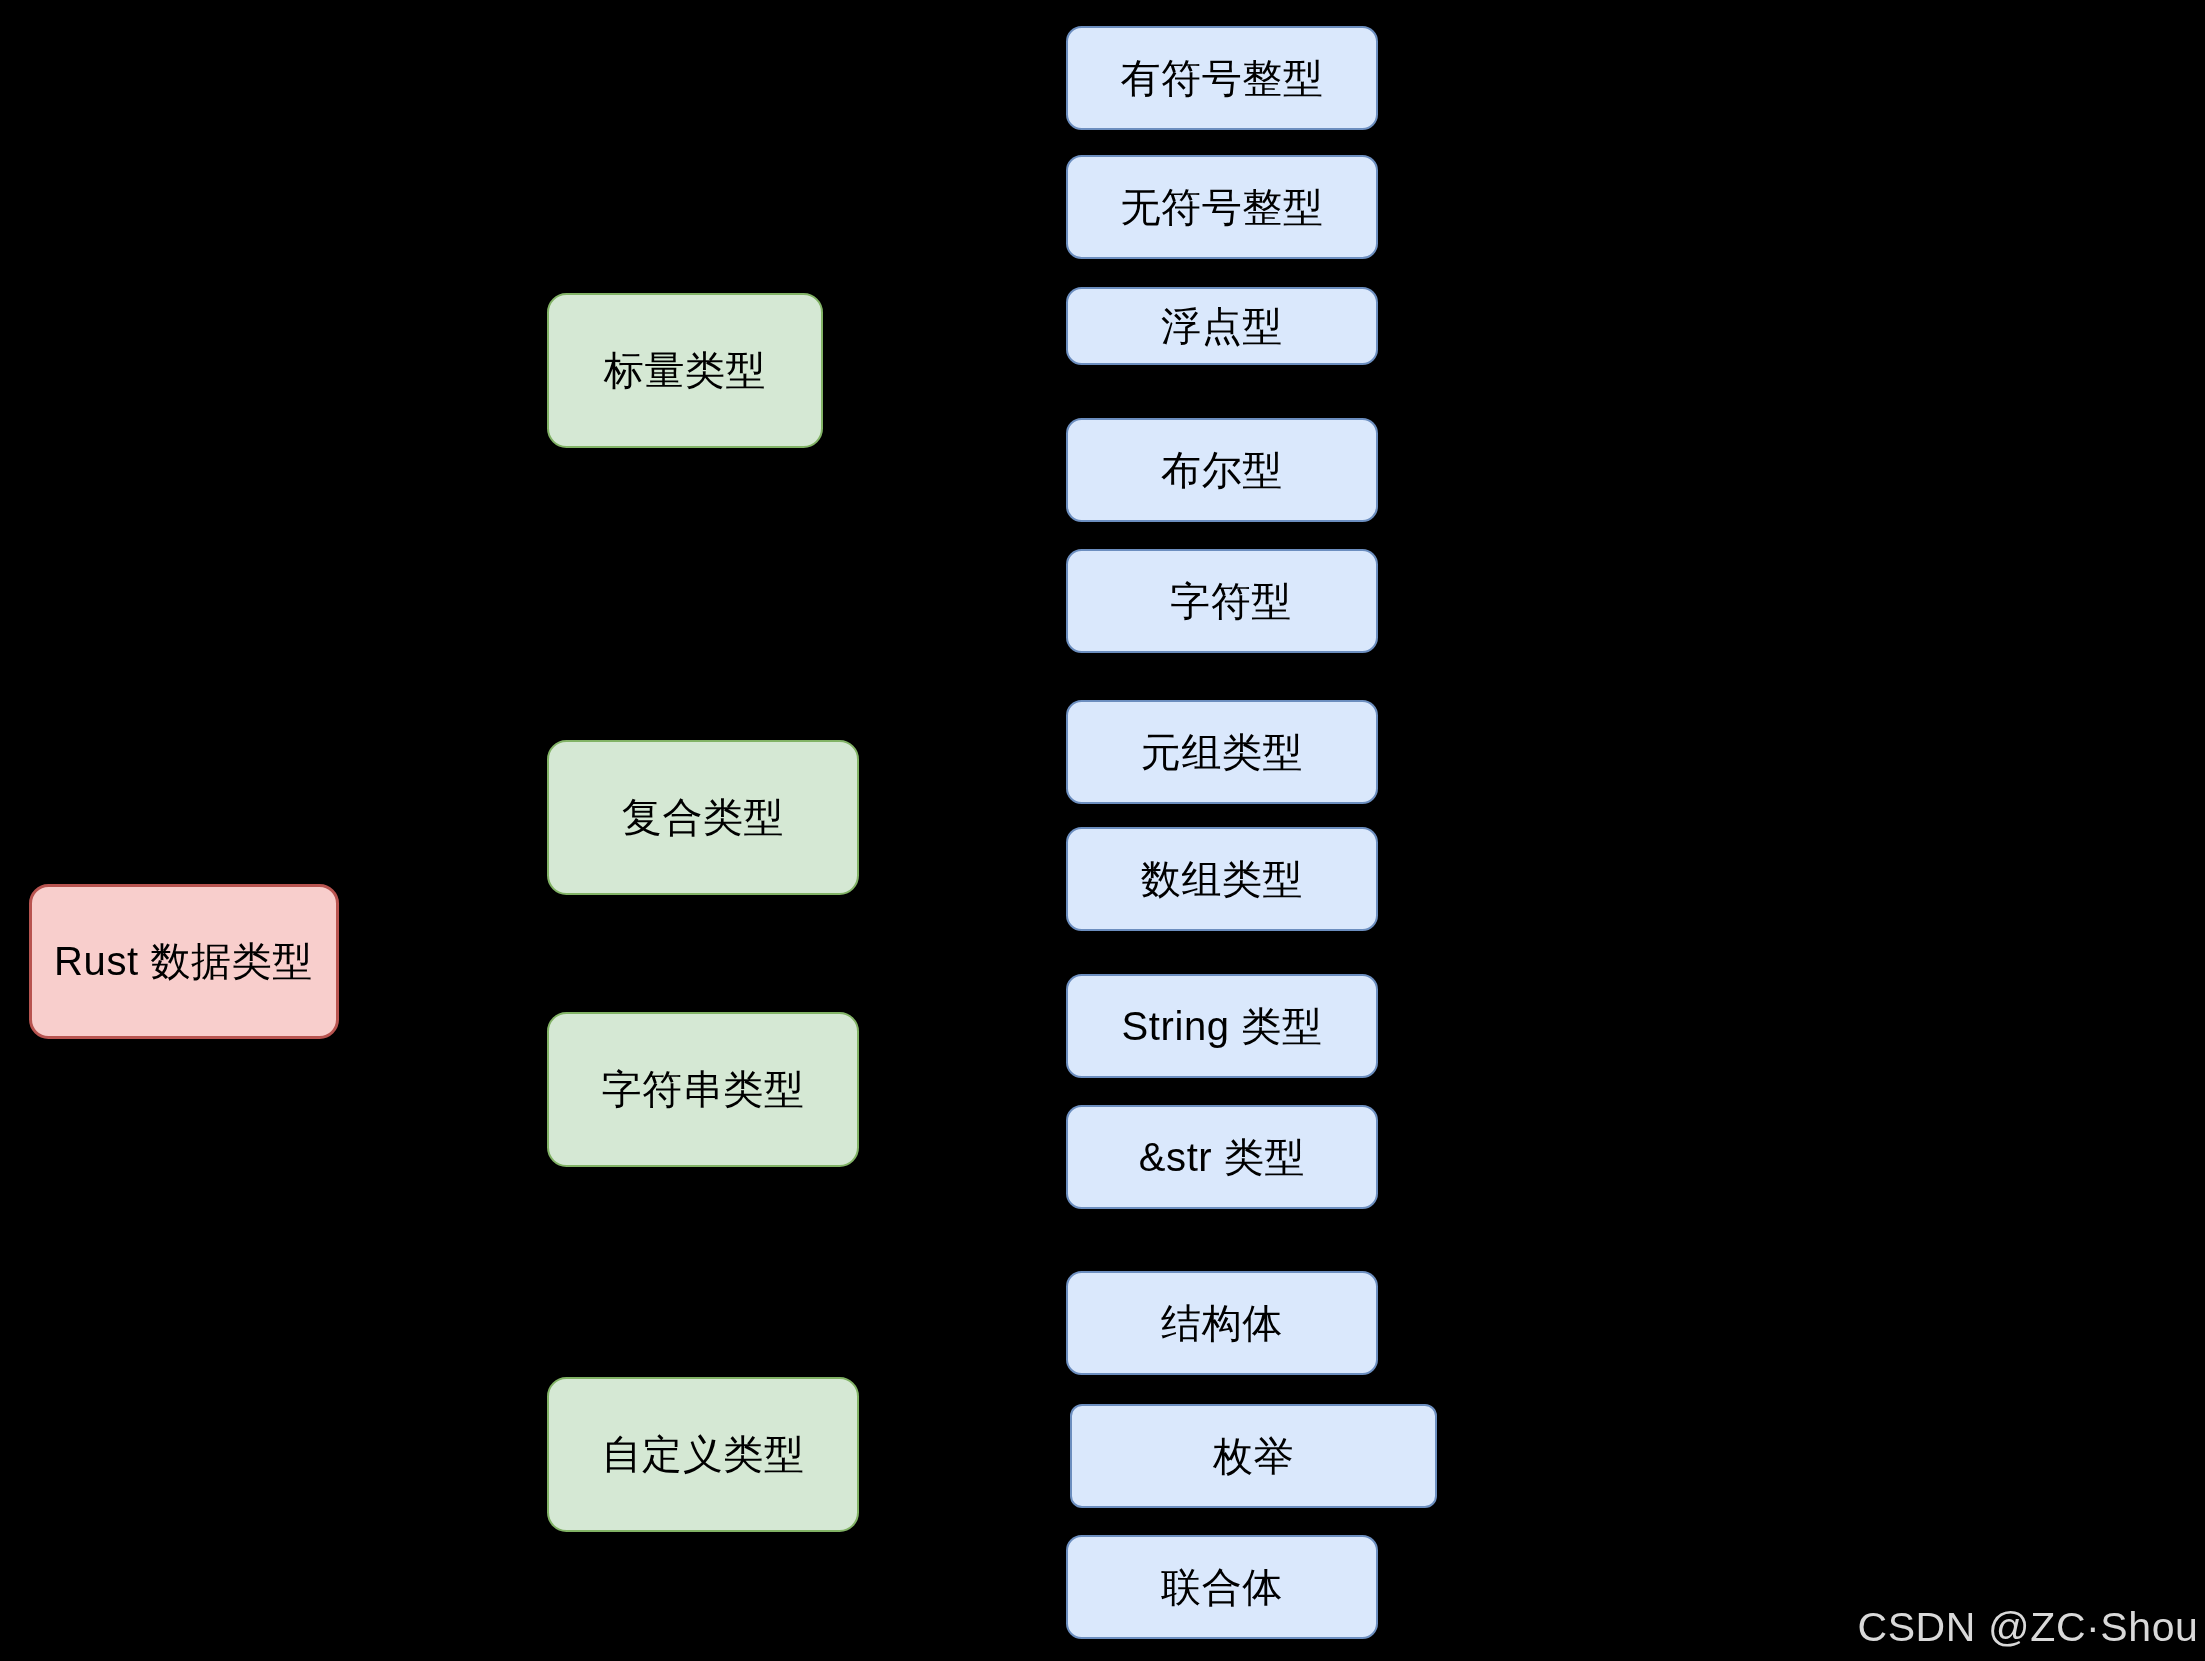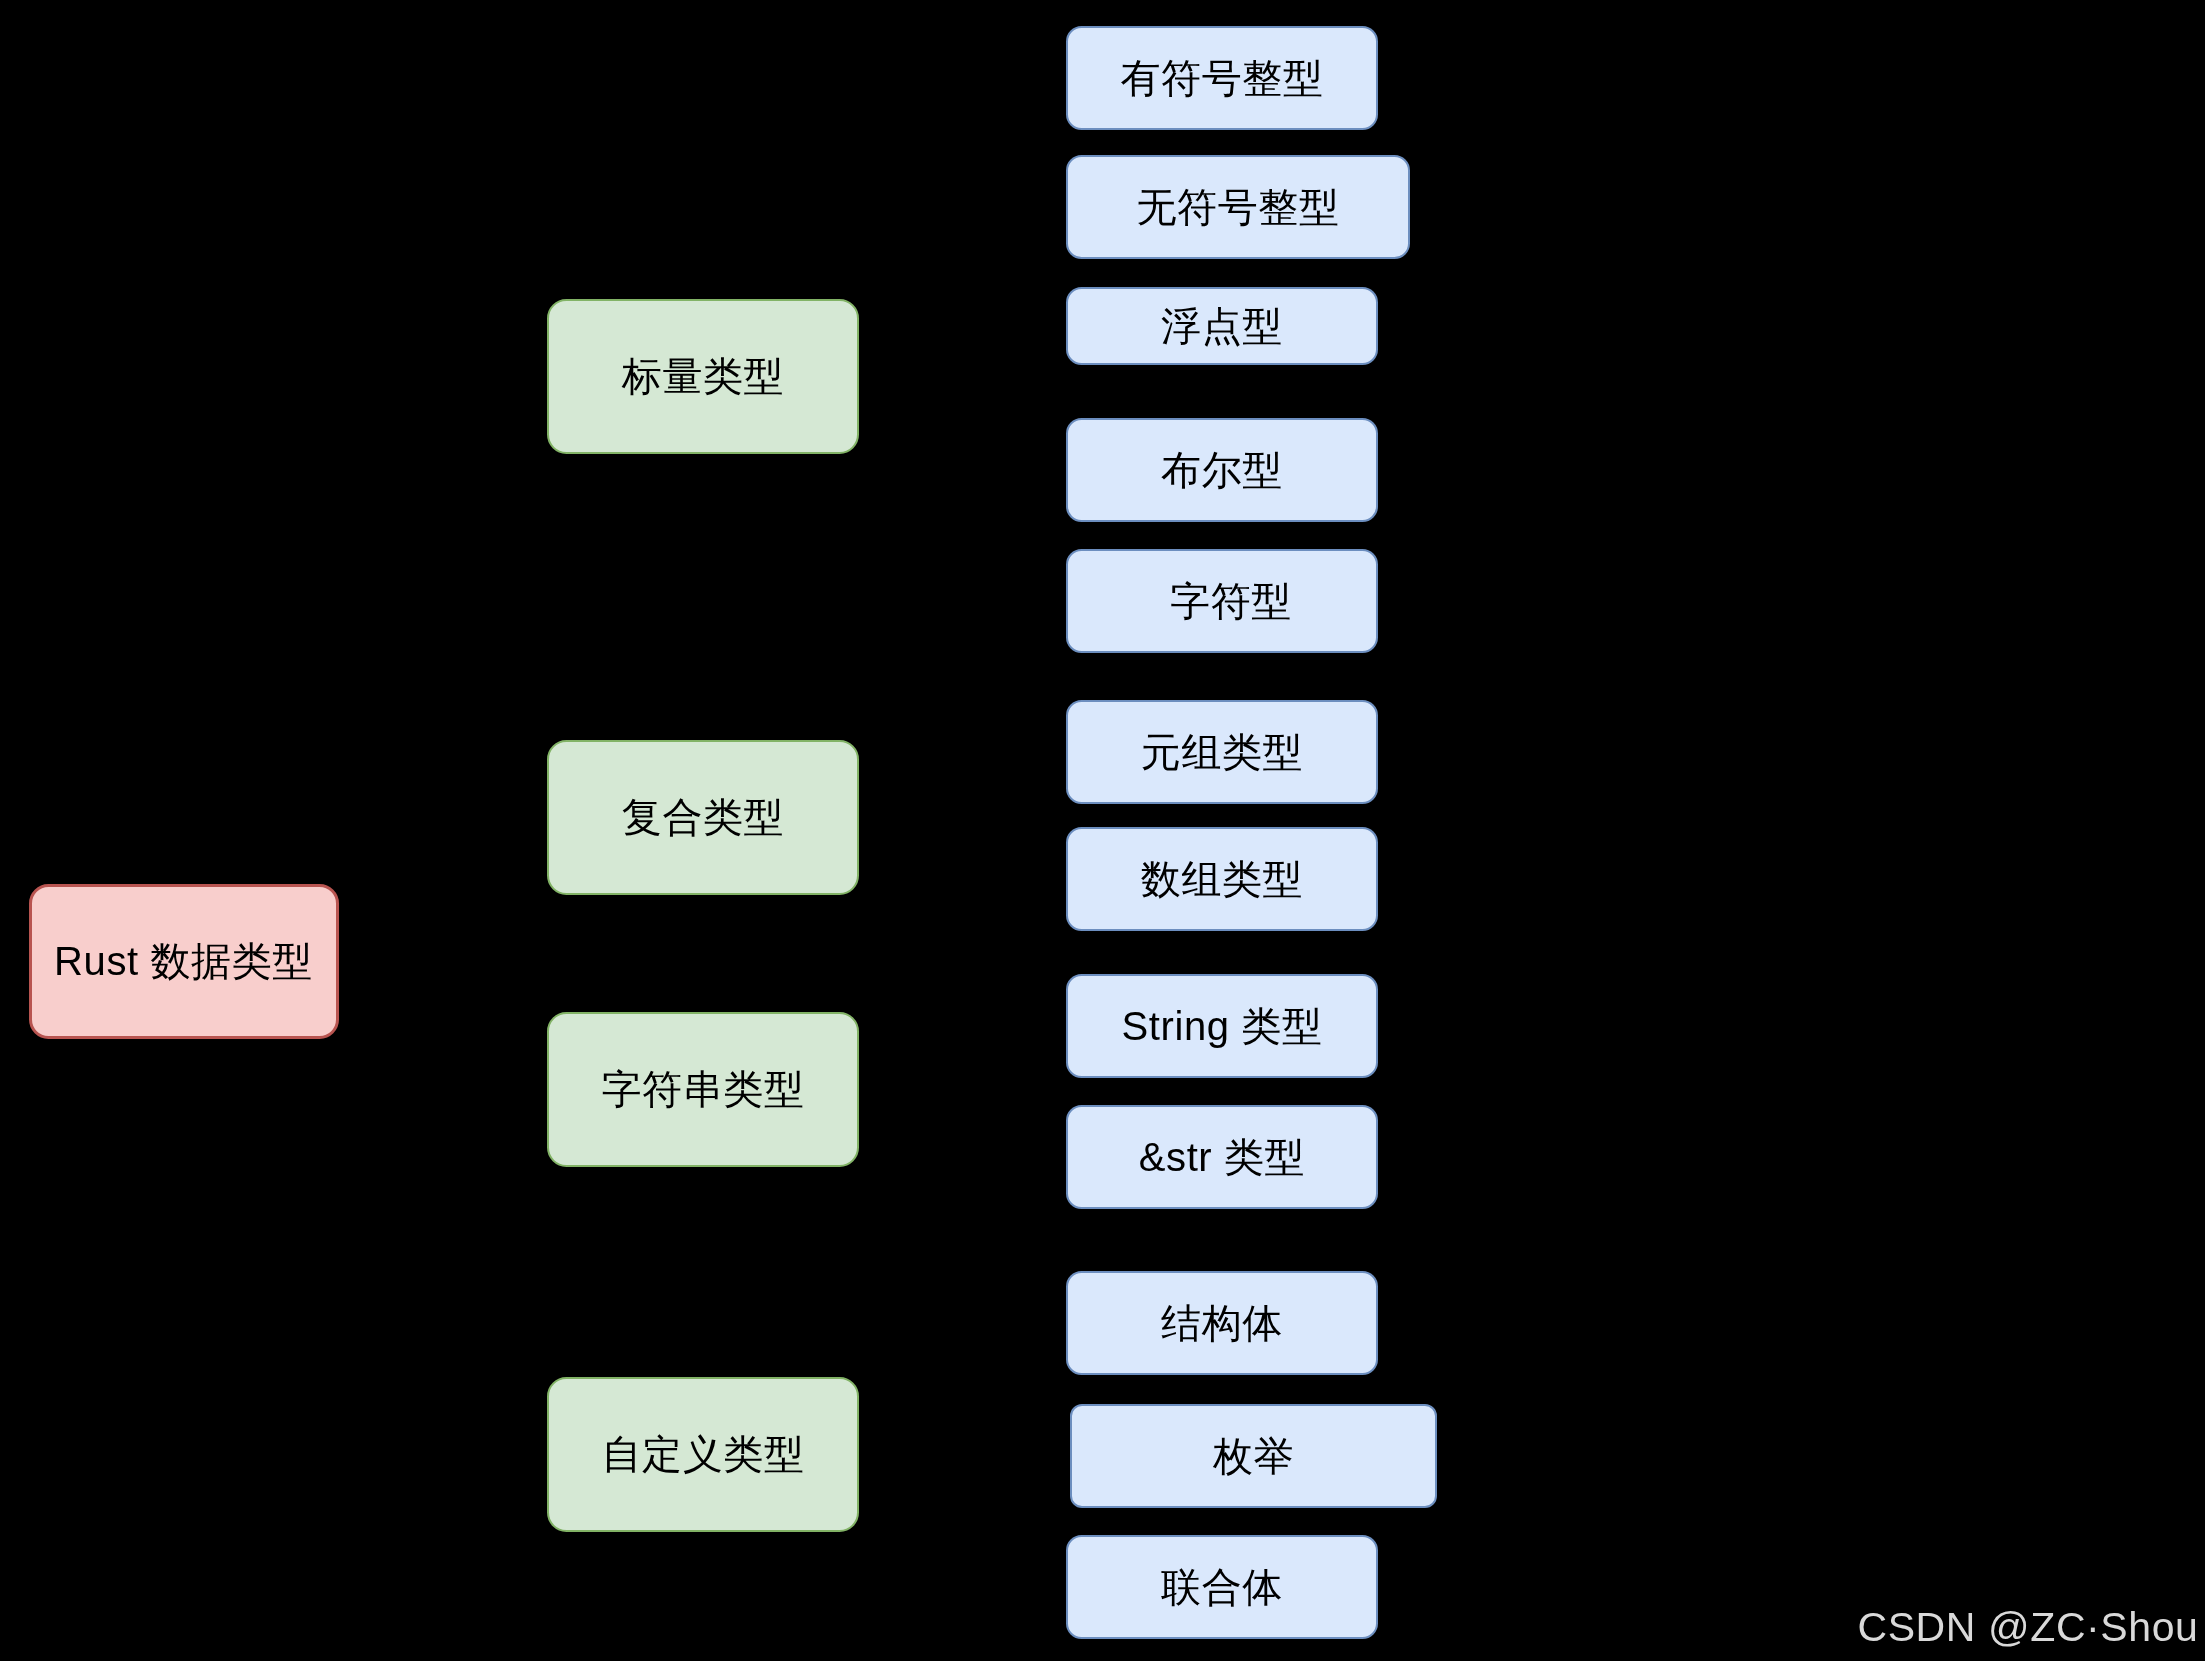--- a/index.html
+++ b/index.html
@@ -50,31 +50,31 @@
     color: var(--watermark, #D9D9D9);
   }
 </style>
 </head>
 <body>
 
 <div>
 
   <div class="node root" style="left:28.5px; top:884px; width:310px; height:155px;">Rust 数据类型</div>
 
-  <div class="node category" style="left:547px; top:299px; width:312px; height:155px;">标量类型</div>
+  <div class="node category" style="left:547px; top:293px; width:276px; height:155px;">标量类型</div>
 
   <div class="node category" style="left:547px; top:740px; width:312px; height:155px;">复合类型</div>
 
   <div class="node category" style="left:547px; top:1012px; width:312px; height:155px;">字符串类型</div>
 
   <div class="node category" style="left:547px; top:1377px; width:312px; height:155px;">自定义类型</div>
 
   <div class="node leaf" style="left:1066px; top:26px; width:312px; height:104px;">有符号整型</div>
 
-  <div class="node leaf" style="left:1066px; top:155px; width:344px; height:104px;">无符号整型</div>
+  <div class="node leaf" style="left:1066px; top:155px; width:312px; height:104px;">无符号整型</div>
 
   <div class="node leaf" style="left:1066px; top:287px; width:312px; height:78px;">浮点型</div>
 
   <div class="node leaf" style="left:1066px; top:418px; width:312px; height:104px;text-align:center;">布尔型</div>
 
   <div class="node leaf" style="left:1066px; top:549px; width:312px; height:104px;padding-left:18px;">字符型</div>
 
   <div class="node leaf" style="left:1066px; top:700px; width:312px; height:104px;">元组类型</div>
 
   <div class="node leaf" style="left:1066px; top:827px; width:312px; height:104px;">数组类型</div>

